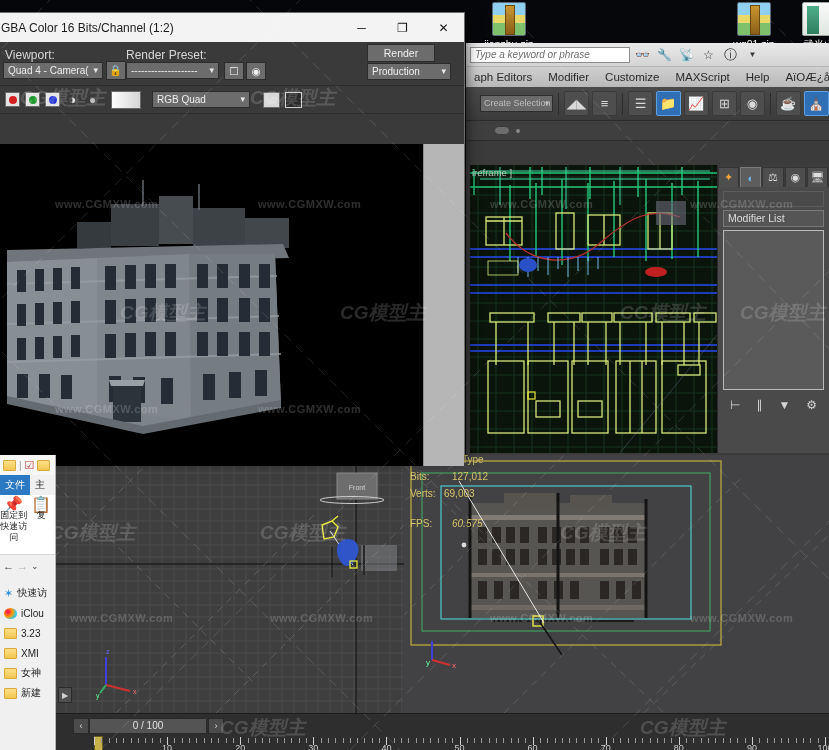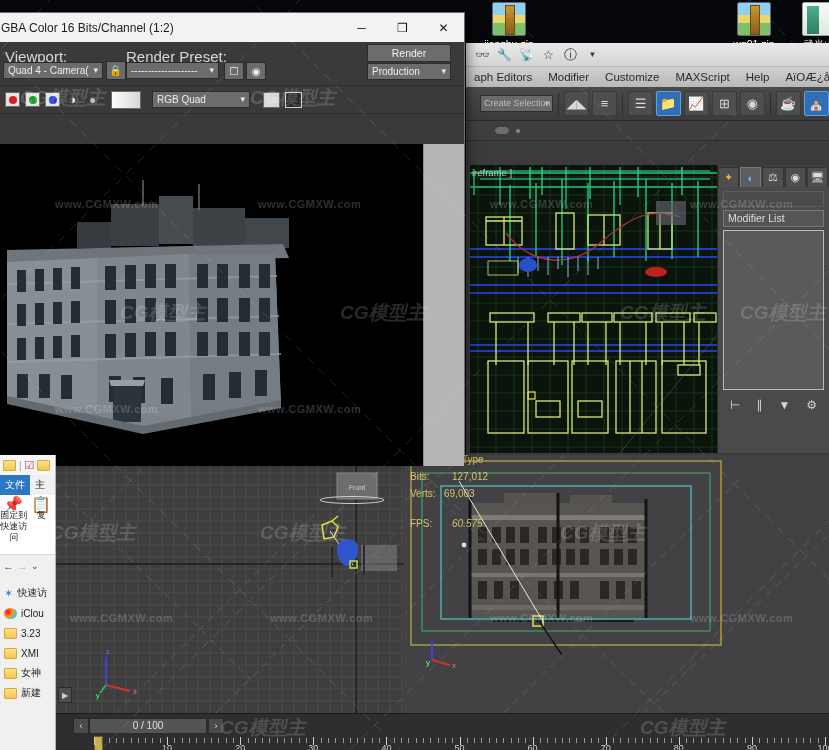--- a/index.html
+++ b/index.html
@@ -77,21 +77,21 @@
   #rfw { position:absolute; left:-8px; top:12px; width:473px; height:443px;
          background:#3a3a3a; border:1px solid #6d6d6d; box-shadow:0 3px 14px rgba(0,0,0,.7); }
   #rfw-title { height:29px; background:#f3f3f3; display:flex; align-items:center; }
   #rfw-title .t { flex:1; padding-left:8px; font-size:12px; color:#1b1b1b; white-space:nowrap; }
   .wbtn { width:41px; height:29px; display:flex; align-items:center; justify-content:center;
           font-size:12px; color:#111; }
   #rfw-body { background:#3a3a3a; }
   #rfw-row1 { height:44px; position:relative; border-bottom:1px solid #2d2d2d; }
   #rfw-row2 { height:28px; display:flex; align-items:center; padding-left:12px; gap:5px;
               border-bottom:1px solid #2d2d2d; }
-  .lab { font-size:15px; color:#d7d7d7; }
+  .lab { font-size:12px; color:#d7d7d7; }
   .rsel { height:17px; background:#6c6c6c; border:1px solid #2c2c2c; color:#ededed; font-size:10px;
           line-height:15px; padding-left:4px; position:relative; white-space:nowrap; overflow:hidden;}
   .rsel:after{content:"\25BE"; position:absolute; right:4px; top:0px; font-size:9px; color:#e8e8e8;}
   .rbtn { background:#6c6c6c; border:1px solid #2c2c2c; color:#f0f0f0; font-size:10.5px;
           display:flex; align-items:center; justify-content:center; }
   .chdot { width:15px; height:15px; background:#e4e4e4; border:1px solid #6a6a6a;
            display:flex; align-items:center; justify-content:center; }
   .chdot i { width:8px; height:8px; border-radius:50%; display:block; }
   .sqbtn { width:17px; height:16px; background:#d7d7d7; border:1px solid #6a6a6a;
            display:flex; align-items:center; justify-content:center; }
@@ -157,20 +157,21 @@
   </div>
   <div class="desk-icon" style="left:788px;top:2px;">
     <div class="glyph folder-glyph"></div>
     <span class="lbl">武当山</span>
   </div>
 </div>
 
 <div id="max-window">
 
   <div id="max-qat">
+    <div id="max-search">Type a keyword or phrase</div>
     <div class="qat-ico">👓</div>
     <div class="qat-ico">🔧</div>
     <div class="qat-ico">📡</div>
     <div class="qat-ico">☆</div>
     <div class="qat-ico" style="font-size:13px;">ⓘ</div>
     <div class="qat-ico" style="font-size:8px;">▼</div>
   </div>
 
   <div id="max-menubar">
     <div class="mi">aph Editors</div>
@@ -544,21 +545,21 @@
     <div id="rfw-row1">
       <span class="lab" style="position:absolute;left:12px;top:6px;">Viewport:</span>
       <div class="rsel" style="position:absolute;left:10px;top:20px;width:100px;">Quad 4 - Camera(</div>
       <div class="rbtn" style="position:absolute;left:113px;top:19px;width:20px;height:19px;color:#e8c23a;">🔒</div>
 
       <span class="lab" style="position:absolute;left:133px;top:6px;">Render Preset:</span>
       <div class="rsel" style="position:absolute;left:133px;top:20px;width:93px;">--------------------</div>
       <div class="rbtn" style="position:absolute;left:231px;top:20px;width:20px;height:18px;">☐</div>
       <div class="rbtn" style="position:absolute;left:253px;top:20px;width:20px;height:18px;">◉</div>
 
-      <div class="rbtn" style="position:absolute;left:374px;top:2px;width:84px;height:18px;">Render</div>
+      <div class="rbtn" style="position:absolute;left:374px;top:2px;width:68px;height:18px;">Render</div>
       <div class="rsel" style="position:absolute;left:374px;top:21px;width:84px;">Production</div>
     </div>
 
     <div id="rfw-row2">
       <div class="chdot">
           <i style="background:#d42020"></i>
         </div>
       <div class="chdot">
           <i style="background:#1f9a2e"></i>
         </div>

